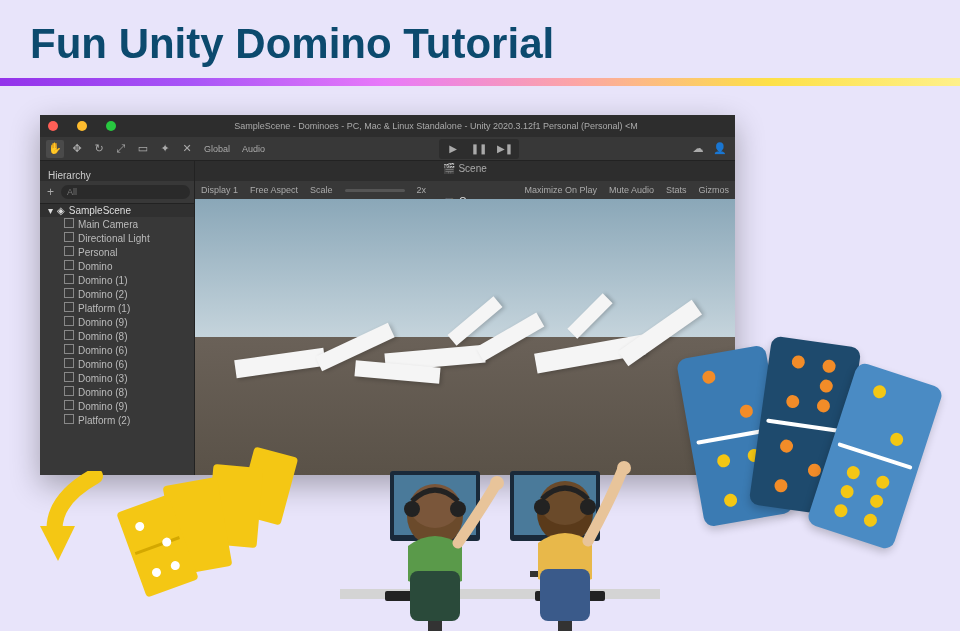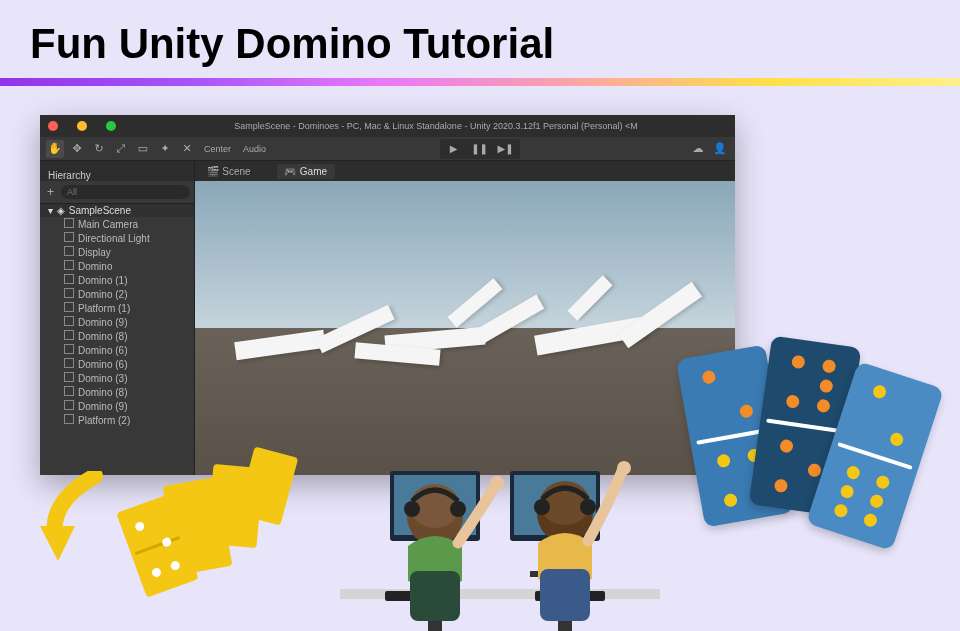--- a/index.html
+++ b/index.html
@@ -7,21 +7,21 @@
       width: 960px;
       height: 631px;
       background: #E8E4FA;
       font-family: -apple-system, Arial, sans-serif;
       overflow: hidden;
       position: relative;
     }
     .title {
       font-size: 42px;
       font-weight: 800;
-      color: #000000;
+      color: #0c4a6e;
       padding: 20px 30px 10px;
     }
     .gradient-bar {
       height: 8px;
       background: linear-gradient(90deg, #9333EA 0%, #A855F7 20%, #E879F9 40%, #FCA5A5 60%, #FDE047 80%, #FEF08A 100%);
       margin: 0 0 15px 0;
     }
     .unity-window {
       position: absolute;
       left: 40px;
@@ -142,20 +142,21 @@
       display: flex;
       flex-direction: column;
     }
     .viewport-tabs {
       height: 20px;
       background: #2d2d2d;
       display: flex;
       align-items: center;
       padding: 0 4px;
       gap: 18px;
+      flex-direction: column;
     }
     .vtab {
       color: #aaa; font-size: 10px; padding: 2px 8px;
       border-radius: 2px 2px 0 0;
     }
     .vtab.active { background: #383838; color: #ddd; }
     .viewport-toolbar {
       height: 18px;
       display: flex;
       align-items: center;
@@ -272,21 +273,21 @@
   </div>
 
   <div class="toolbar">
     <div class="tool-icon active">✋</div>
     <div class="tool-icon">✥</div>
     <div class="tool-icon">↻</div>
     <div class="tool-icon">⤢</div>
     <div class="tool-icon">▭</div>
     <div class="tool-icon">✦</div>
     <div class="tool-icon">✕</div>
-    <div class="toolbar-label">Center</div>
+    <div class="toolbar-label">Global</div>
     <div class="toolbar-label">Audio</div>
     <div class="toolbar-spacer"></div>
     <div class="play-controls">
       <div class="play-btn">▶</div>
       <div class="play-btn">❚❚</div>
       <div class="play-btn">▶❚</div>
     </div>
     <div class="toolbar-spacer"></div>
     <div class="tool-icon">☁</div>
     <div class="tool-icon">👤</div>
@@ -310,21 +311,21 @@
           <div class="hierarchy-item child">
             <span class="cube-icon"></span>
             <span>Main Camera</span>
           </div>
           <div class="hierarchy-item child">
             <span class="cube-icon"></span>
             <span>Directional Light</span>
           </div>
           <div class="hierarchy-item child">
             <span class="cube-icon"></span>
-            <span>Display</span>
+            <span>Personal</span>
           </div>
           <div class="hierarchy-item child">
             <span class="cube-icon"></span>
             <span>Domino</span>
           </div>
           <div class="hierarchy-item child">
             <span class="cube-icon"></span>
             <span>Domino (1)</span>
           </div>
           <div class="hierarchy-item child">
@@ -367,20 +368,32 @@
             <span class="cube-icon"></span>
             <span>Platform (2)</span>
           </div>
         </div>
     </div>
 
     <div class="viewport">
       <div class="viewport-tabs">
         <div class="vtab">🎬 <span>Scene</span></div>
         <div class="vtab active">🎮 <span>Game</span></div>
+      </div>
+      <div class="viewport-toolbar">
+        <span>Display 1</span>
+        <span>Free Aspect</span>
+        <span>Scale</span>
+        <span style="width:60px; height:3px; background:#555; border-radius:2px;"></span>
+        <span>2x</span>
+        <span class="spacer"></span>
+        <span>Maximize On Play</span>
+        <span>Mute Audio</span>
+        <span>Stats</span>
+        <span>Gizmos</span>
       </div>
       <div class="scene-view">
         <div class="domino-piece d1"></div>
         <div class="domino-piece d2"></div>
         <div class="domino-piece d3"></div>
         <div class="domino-piece d4"></div>
         <div class="domino-piece d5"></div>
         <div class="domino-piece d6"></div>
         <div class="domino-piece d7"></div>
         <div class="domino-piece d8"></div>

